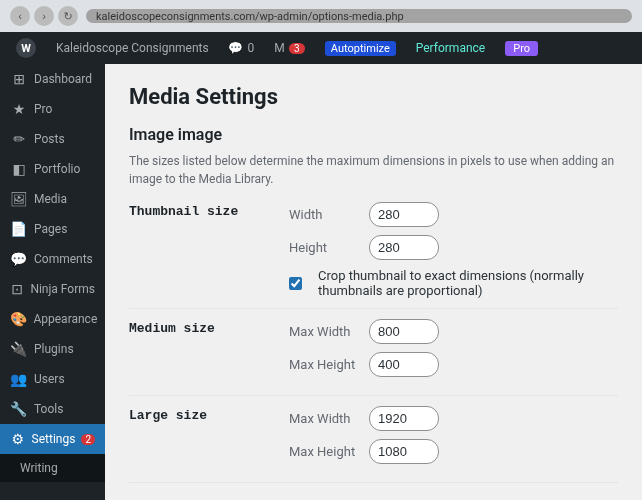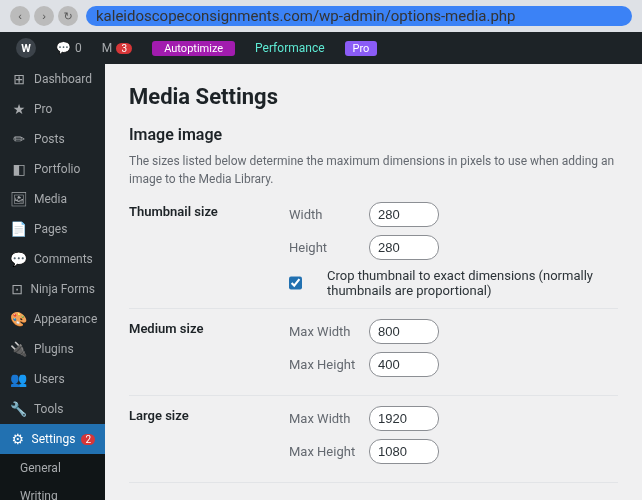--- a/index.html
+++ b/index.html
@@ -10,38 +10,38 @@
       background: #dee1e6;
       height: 32px;
       display: flex;
       align-items: center;
       padding: 0 10px;
       gap: 8px;
       flex-shrink: 0;
     }
     .browser-nav { display: flex; gap: 4px; align-items: center; }
     .nav-btn { width: 20px; height: 20px; border-radius: 50%; background: #bbb; border: none; cursor: pointer; font-size: 11px; color: #555; display: flex; align-items: center; justify-content: center; }
-    .address-bar { flex: 1; background: #3b82f6; border-radius: 10px; height: 20px; display: flex; align-items: center; padding: 0 10px; font-size: 15px; color: #333; }
+    .address-bar { flex: 1; background: #a3a3a3; border-radius: 10px; height: 14px; display: flex; align-items: center; padding: 0 10px; font-size: 11px; color: #333; }
 
     
     .wp-admin-bar {
       background: #1d2327;
       height: 32px;
       display: flex;
       align-items: center;
       padding: 0 8px;
       gap: 4px;
       flex-shrink: 0;
       color: #a7aaad;
       font-size: 12px;
     }
     .admin-bar-item { padding: 0 8px; height: 100%; display: flex; align-items: center; gap: 4px; cursor: pointer; }
     .wp-logo { width: 20px; height: 20px; background: #3c434a; border-radius: 50%; display: flex; align-items: center; justify-content: center; color: white; font-size: 11px; font-weight: bold; }
     .badge { background: #d63638; color: white; border-radius: 10px; padding: 0 5px; font-size: 10px; min-width: 16px; text-align: center; }
-    .autoptimize-btn { background: #a21caf; color: white; border-radius: 3px; padding: 1px 12px; font-size: 11px; }
+    .autoptimize-btn { background: #1d4ed8; color: white; border-radius: 3px; padding: 1px 6px; font-size: 11px; }
     .performance-btn { color: #5eead4; }
     .pro-btn { background: #8b5cf6; color: white; border-radius: 3px; padding: 1px 8px; font-size: 11px; }
 
     
     .main-layout { display: flex; flex: 1; overflow: hidden; }
 
     
     .sidebar {
       width: 105px;
       background: #1d2327;
@@ -81,34 +81,35 @@
     .settings-table { width: 100%; border-collapse: collapse; }
     .settings-table tr { border-bottom: 1px solid #e2e4e7; }
     .settings-table th {
       text-align: left;
       padding: 12px 10px 12px 0;
       font-weight: 600;
       font-size: 13px;
       vertical-align: top;
       width: 160px;
       color: #1d2327;
+      font-family: Liberation Mono, monospace;
     }
     .settings-table td { padding: 10px 0; vertical-align: top; }
     .field-row { display: flex; align-items: center; gap: 10px; margin-bottom: 8px; }
     .field-label { color: #646970; font-size: 13px; min-width: 70px; }
     .field-input {
       border: 1px solid #8c8f94;
       border-radius: 12px;
       padding: 4px 8px;
       font-size: 13px;
       width: 70px;
       background: white;
       color: #2c3338;
     }
-    .checkbox-row { display: flex; gap: 25px; margin-top: 4px; }
+    .checkbox-row { display: flex; align-items: center; gap: 16px; margin-top: 4px; }
     .checkbox-row input[type=checkbox] { accent-color: #2271b1; }
     .checkbox-label { color: #2c3338; font-size: 13px; }
   </style>
 </head>
 <body>
 
 <div class="browser-bar">
   <div class="browser-nav">
     <button class="nav-btn">‹</button>
     <button class="nav-btn">›</button>
@@ -119,20 +120,23 @@
   </div>
 </div>
 
 <div class="wp-admin-bar">
   <div class="admin-bar-item">
     <div class="wp-logo">
         <span>W</span>
       </div>
   </div>
   <div class="admin-bar-item">
+    <span>Kaleidoscope Consignments</span>
+  </div>
+  <div class="admin-bar-item">
     <span>💬</span>
     <span>0</span>
   </div>
   <div class="admin-bar-item">
     <span>M</span>
     <span class="badge">3</span>
   </div>
   <div class="admin-bar-item">
     <span class="autoptimize-btn">Autoptimize</span>
   </div>
@@ -195,23 +199,20 @@
       <span class="sidebar-icon">🔧</span>
       <span>Tools</span>
     </div>
     <div class="sidebar-item active">
       <span class="sidebar-icon">⚙</span>
       <span>Settings</span>
       <span class="sidebar-badge">2</span>
     </div>
     <div class="submenu">
       <div class="sidebar-item">
-        <span>General</span>
-      </div>
-      <div class="sidebar-item">
         <span>Writing</span>
       </div>
 
     </div>
   </nav>
 
   <main class="content">
     <h1 class="page-title">Media Settings</h1>
 
     <h2 class="section-title">Image image</h2>

